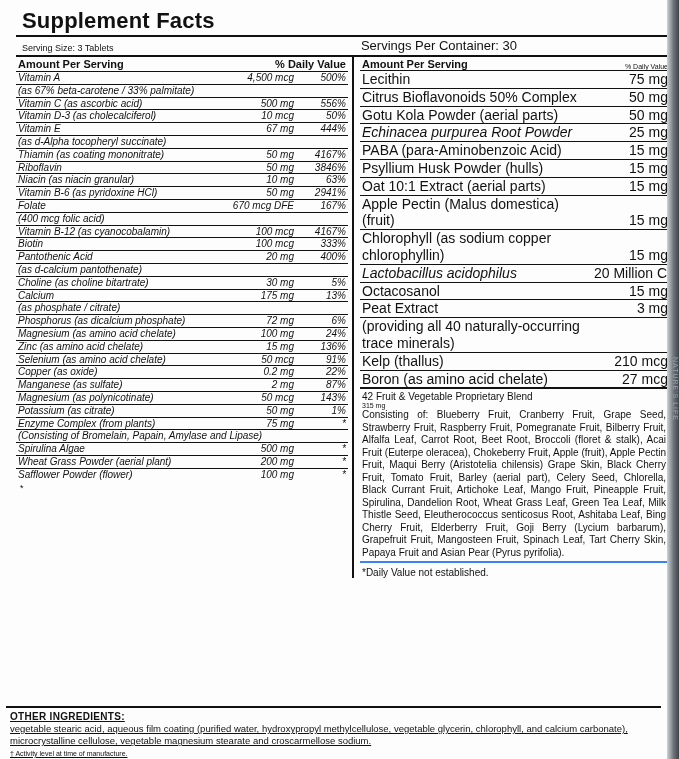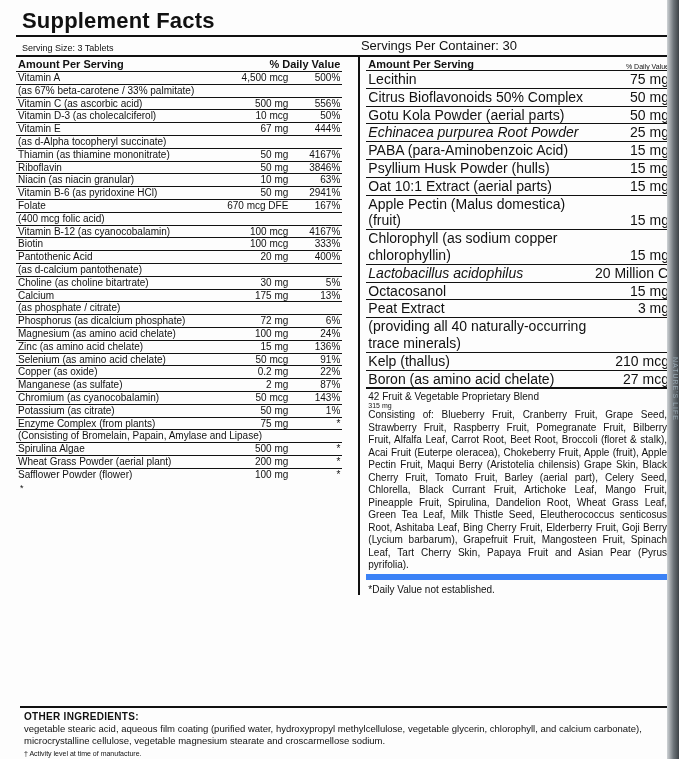--- a/index.html
+++ b/index.html
@@ -36,37 +36,37 @@
   }
   .rule-thick{height:2px;background:#111;margin:1px 0 0 0;}
   .rule-thin{height:1px;background:#111;margin:0;}
   .servings-row{
     display:flex;justify-content:space-between;align-items:flex-end;
     padding:1px 4px 1px 6px;font-size:10px;
   }
   .servings-row .sz{font-size:9px;}
   .servings-row .sc{font-size:13px;padding-right:150px;}
 
-  .cols{display:flex;gap:12px;position:relative;}
+  .cols{display:flex;gap:0;position:relative;}
   .col{box-sizing:border-box;}
   .col-left{width:336px;padding-right:4px;}
   .col-right{width:318px;padding-left:6px;border-left:2px solid #111;}
 
   .hdr{
     display:flex;justify-content:space-between;align-items:flex-end;
     font-size:11px;font-weight:bold;padding:1px 2px 1px 2px;
   }
   .hdr .dv{font-size:11px;}
   .hdr-r{
     font-size:11px;font-weight:bold;padding:1px 2px 0 2px;
     display:flex;justify-content:space-between;align-items:flex-end;
   }
   .hdr-r .dvsmall{font-size:7px;font-weight:normal;text-align:right;line-height:1.05;}
 
-  table.nut{width:100%;border-collapse:collapse;table-layout:fixed;}
+  table.nut{width:100%;border-collapse:collapse;table-layout:fixed;font-style:italic;}
   table.nut td{
     font-size:10px;padding:0 2px;vertical-align:bottom;
     border-top:1px solid #111;line-height:1.18;
   }
   table.nut tr:first-child td{border-top:none;}
   td.name{text-align:left;}
   td.amt{text-align:right;width:92px;white-space:nowrap;}
   td.dv{text-align:right;width:48px;white-space:nowrap;}
   td.sub{font-size:9px;border-top:none;padding-top:0;padding-bottom:0;}
   .noline td{border-top:none;}
@@ -83,25 +83,25 @@
   td.ramt2{text-align:right;width:74px;white-space:nowrap;font-size:8px;}
 
   .blend{
     border-top:2px solid #111;margin-top:0;padding:2px 2px 0 2px;
   }
   .blend-head{display:flex;justify-content:space-between;font-size:10px;flex-direction:column;}
   .blend-head .bamt{font-size:7px;}
   .blend-body{
     font-size:10px;line-height:1.25;text-align:justify;padding-right:2px;
   }
-  .footnote{font-size:10px;padding:4px 2px 0 2px;border-top:6px solid #3b82f6;margin-top:2px;}
+  .footnote{font-size:10px;padding:4px 2px 0 2px;border-top:2px solid #3b82f6;margin-top:2px;}
   .foot-left{font-size:9px;padding:2px 2px 0 4px;}
 
   .bottom{
-    position:absolute;left:20px;top:706px;width:655px;
+    position:absolute;left:6px;top:706px;width:655px;text-decoration:underline;
   }
   .bottom .rule{height:2px;background:#111;}
   .oi-title{font-size:10px;font-weight:bold;padding:3px 0 1px 4px;letter-spacing:.3px;}
   .oi-body{font-size:9.5px;line-height:1.3;padding:0 4px 0 4px;}
   .oi-note{font-size:7px;padding:2px 0 0 4px;}
 </style>
 </head>
 <body>
 
 <div class="page">
@@ -148,21 +148,21 @@
               </tr>
               <tr>
                 <td class="name">Vitamin E</td>
                 <td class="amt">67 mg</td>
                 <td class="dv">444%</td>
               </tr>
               <tr class="noline">
                 <td class="sub" colspan="3">(as d-Alpha tocopheryl succinate)</td>
               </tr>
               <tr>
-                <td class="name">Thiamin (as thiamine mononitrate)</td>
+                <td class="name">Thiamin (as coating mononitrate)</td>
                 <td class="amt">50 mg</td>
                 <td class="dv">4167%</td>
               </tr>
               <tr>
                 <td class="name">Riboflavin</td>
                 <td class="amt">50 mg</td>
                 <td class="dv">3846%</td>
               </tr>
               <tr>
                 <td class="name">Niacin (as niacin granular)</td>
@@ -237,21 +237,21 @@
                 <td class="name">Copper (as oxide)</td>
                 <td class="amt">0.2 mg</td>
                 <td class="dv">22%</td>
               </tr>
               <tr>
                 <td class="name">Manganese (as sulfate)</td>
                 <td class="amt">2 mg</td>
                 <td class="dv">87%</td>
               </tr>
               <tr>
-                <td class="name">Chromium (as cyanocobalamin)</td>
+                <td class="name">Magnesium (as polynicotinate)</td>
                 <td class="amt">50 mcg</td>
                 <td class="dv">143%</td>
               </tr>
               <tr>
                 <td class="name">Potassium (as citrate)</td>
                 <td class="amt">50 mg</td>
                 <td class="dv">1%</td>
               </tr>
               <tr>
                 <td class="name">Enzyme Complex (from plants)</td>

